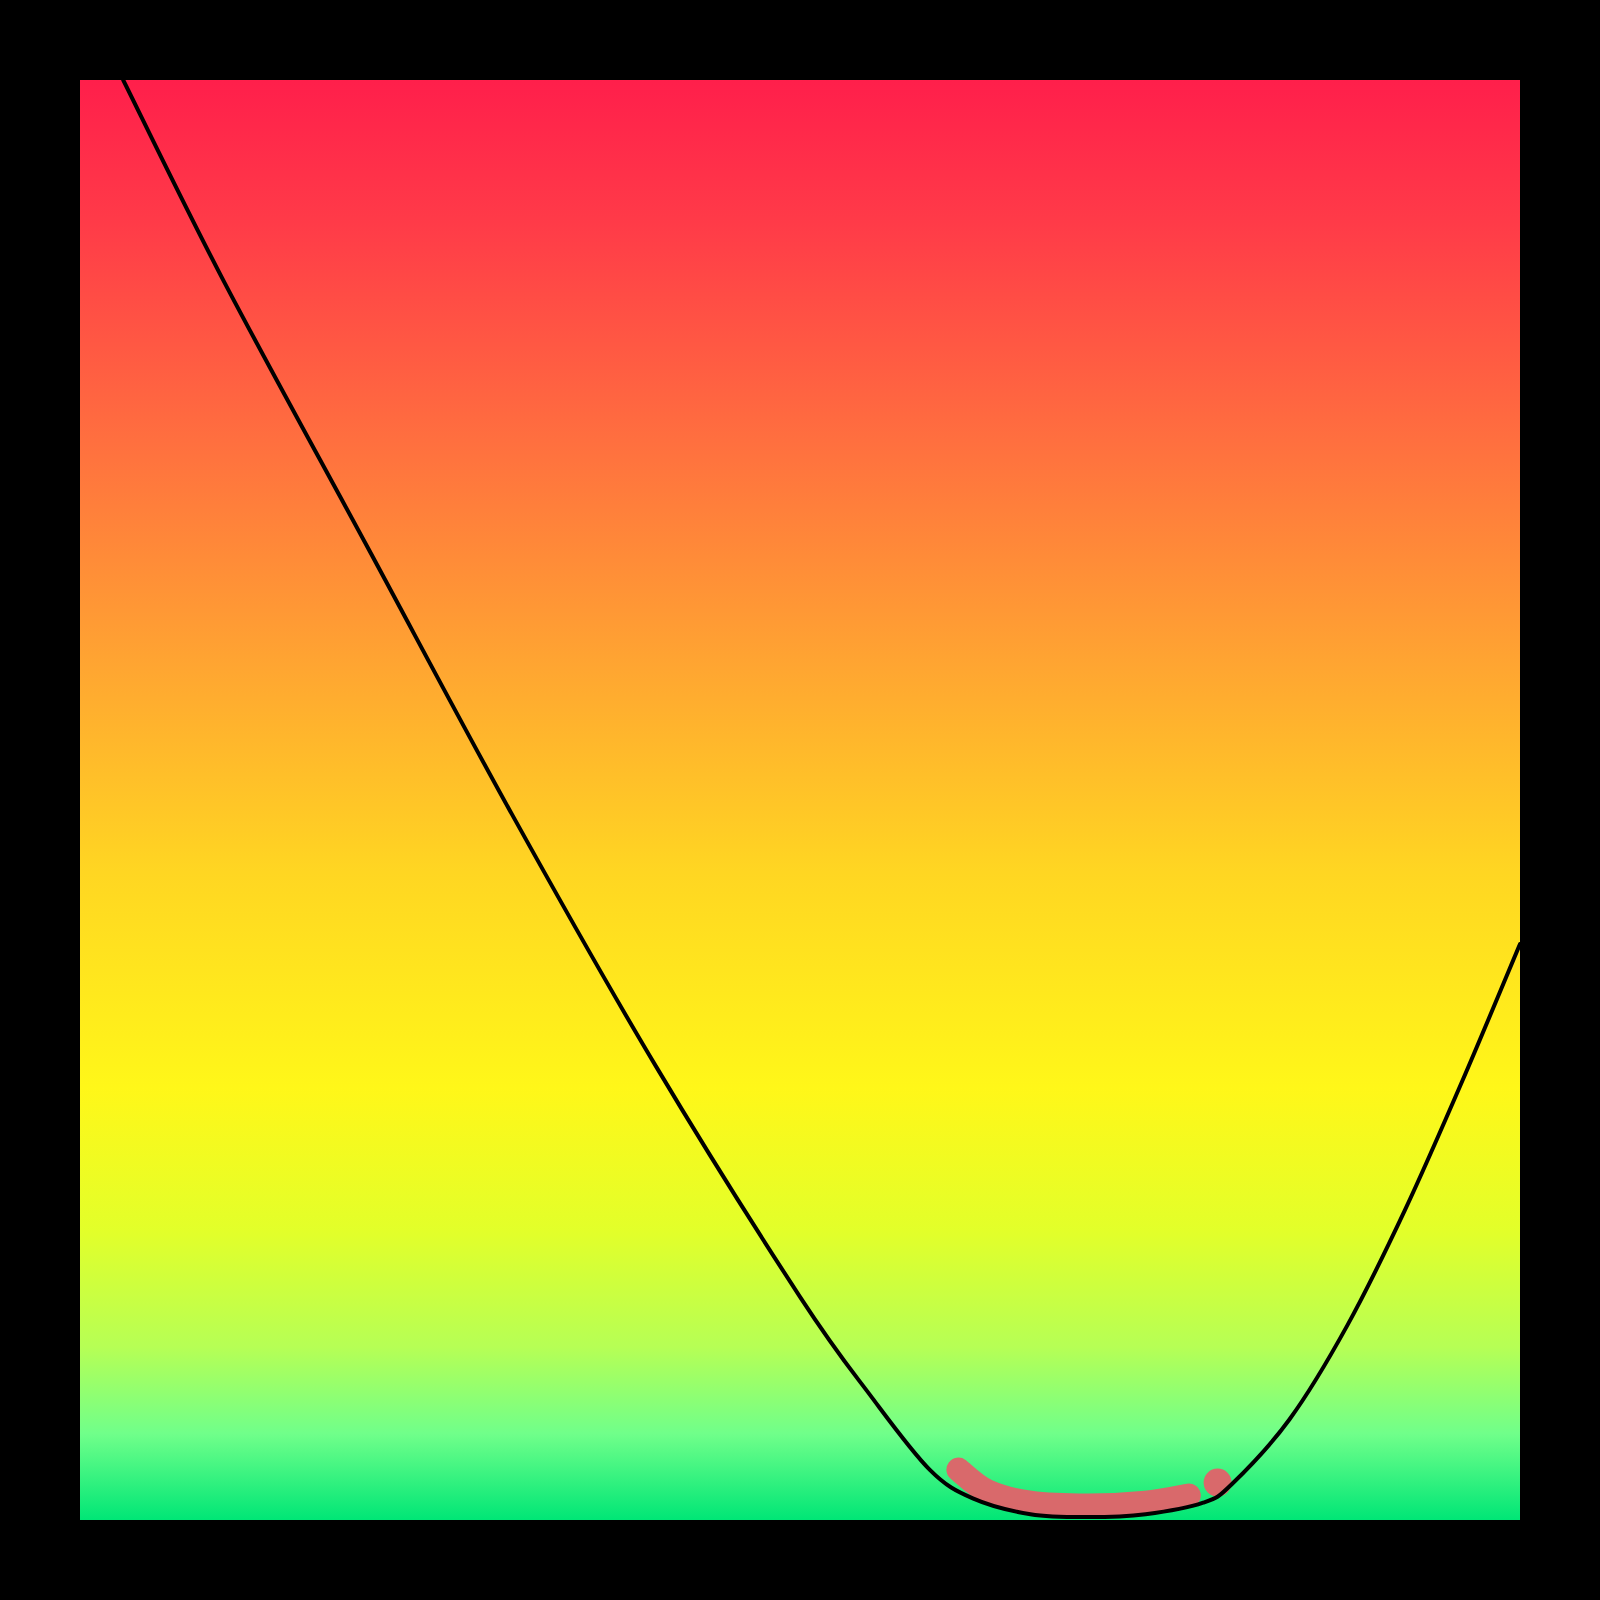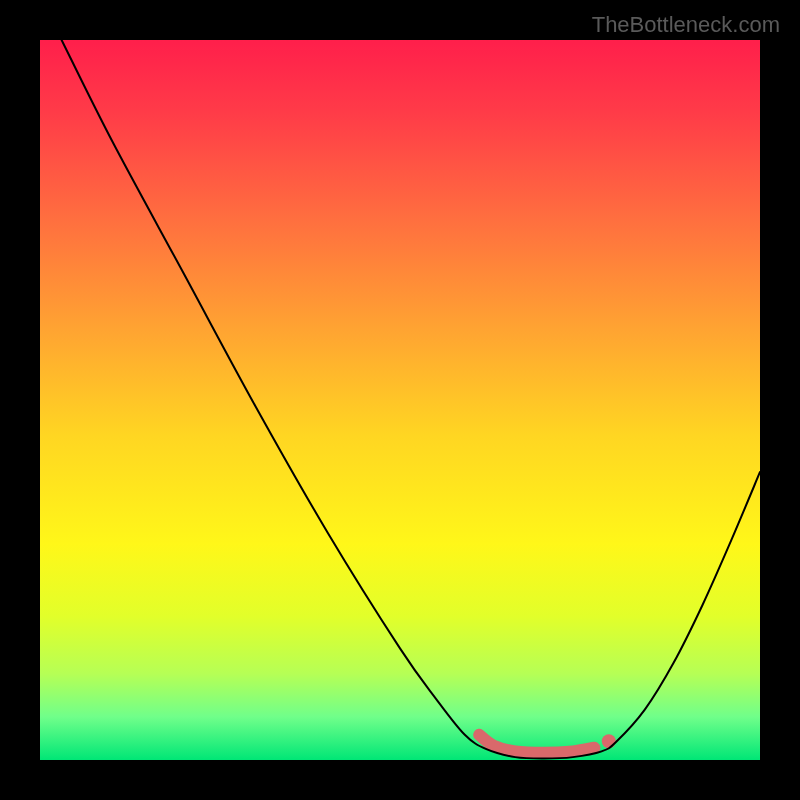--- a/index.html
+++ b/index.html
@@ -34,21 +34,20 @@
     letter-spacing: 0px;
   }
   svg {
     display: block;
   }
 </style>
 </head>
 <body>
 
 <div class="chart-container">
-  <div class="watermark">TheBottleneck.com</div>
   <div class="plot-area">
     <svg id="chart-svg" width="720" height="720" viewBox="0 0 720 720">
       <defs>
         <linearGradient id="bg-grad" x1="0" y1="0" x2="0" y2="1">
             <stop offset="0%" stop-color="#ff1f4b"></stop>
             <stop offset="10%" stop-color="#ff3b48"></stop>
             <stop offset="25%" stop-color="#ff6f3f"></stop>
             <stop offset="40%" stop-color="#ffa332"></stop>
             <stop offset="55.00000000000001%" stop-color="#ffd622"></stop>
             <stop offset="70%" stop-color="#fff719"></stop>

